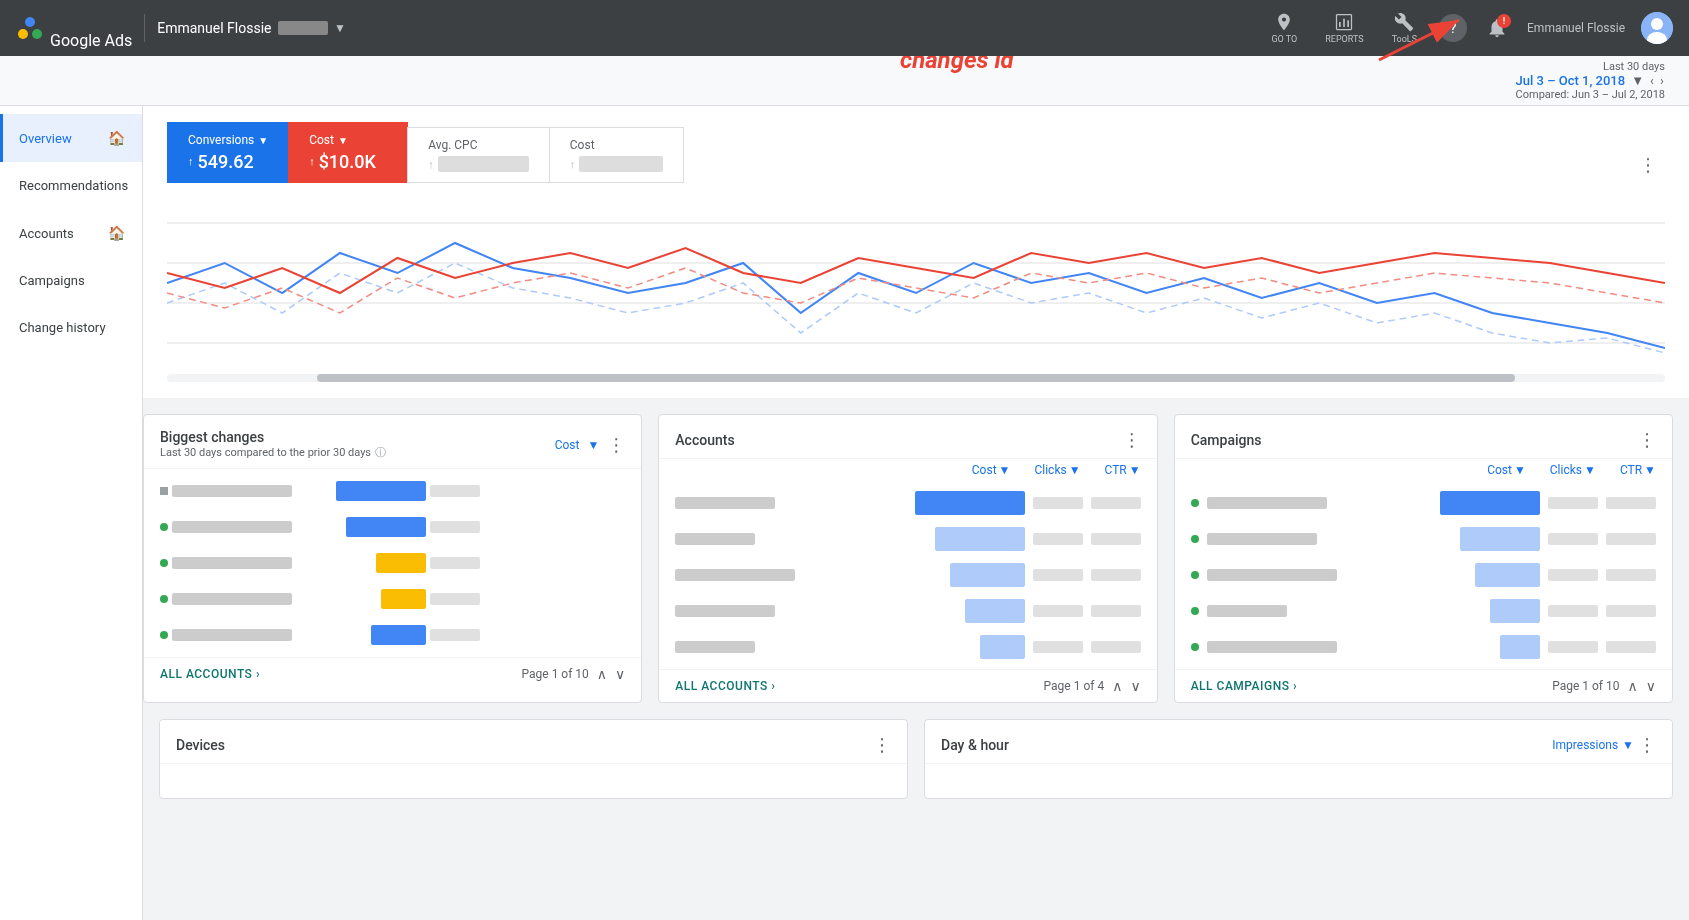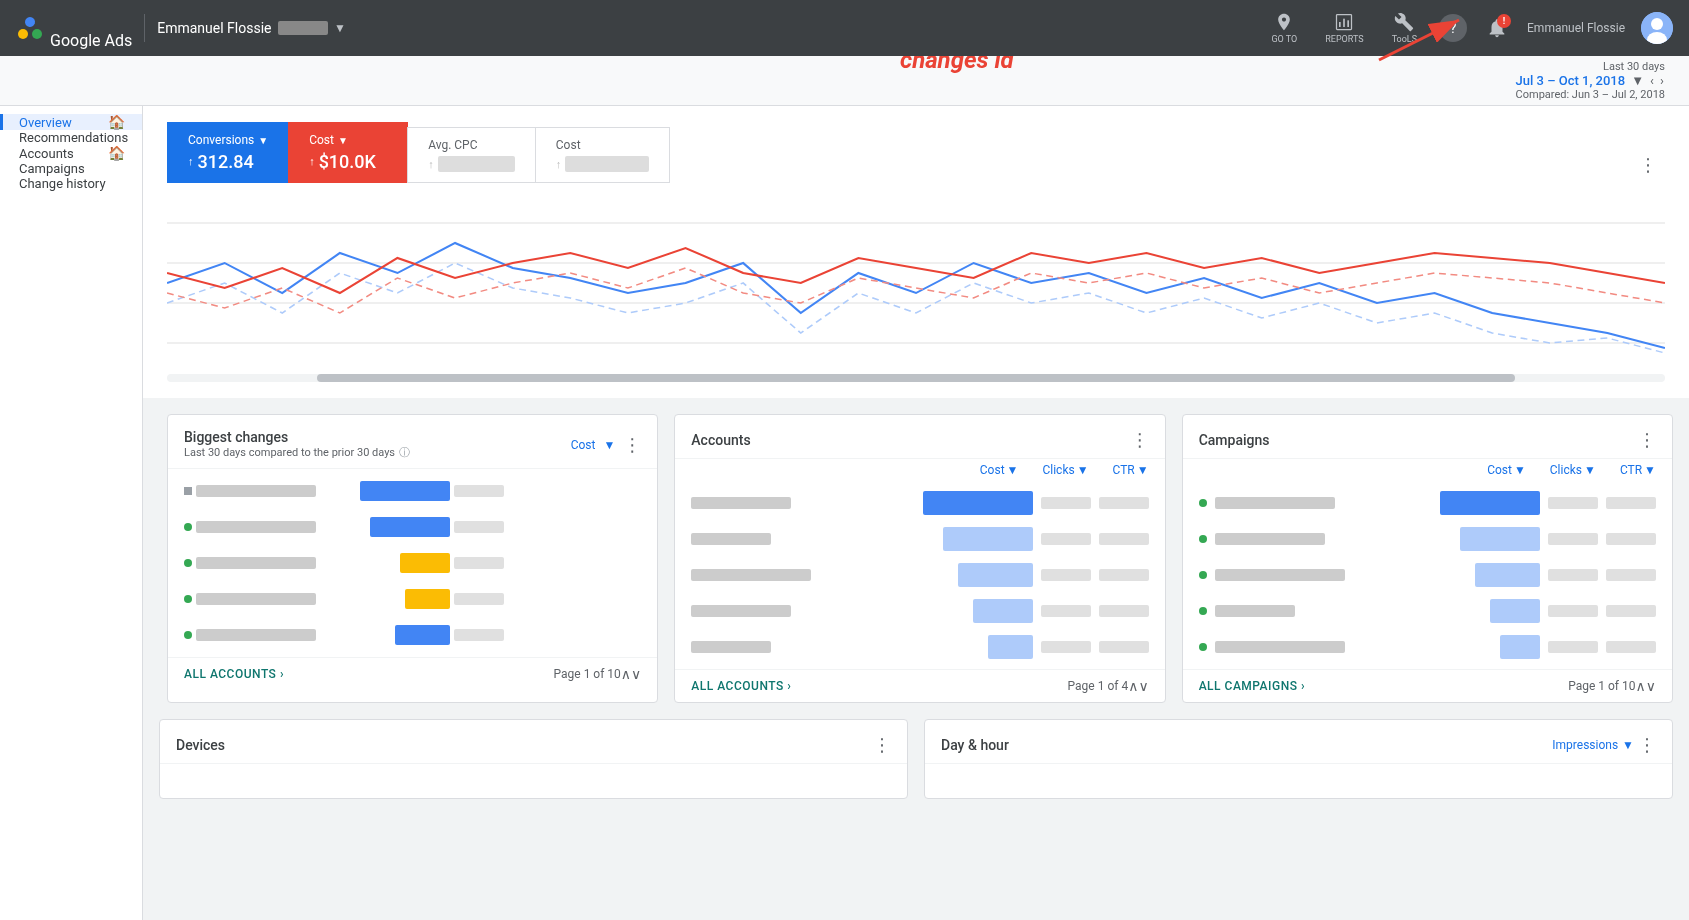--- a/index.html
+++ b/index.html
@@ -144,21 +144,21 @@
       width: 143px;
       background: #fff;
       border-right: 1px solid #dadce0;
       flex-shrink: 0;
       padding-top: 8px;
     }
     .sidebar-item {
       display: flex;
       align-items: center;
       gap: 8px;
-      padding: 0 16px;
+      padding: 16px 16px;
       cursor: pointer;
       color: #3c4043;
       font-size: 13px;
       border-left: 3px solid transparent;
     }
     .sidebar-item.active {
       color: #1a73e8;
       border-left: 3px solid #1a73e8;
       background: #e8f0fe;
     }
@@ -226,21 +226,21 @@
     .chart-svg {
       width: 100%;
       height: 180px;
     }
 
     
     .cards-row {
       display: grid;
       grid-template-columns: 1fr 1fr 1fr;
       gap: 16px;
-      padding: 0 16px 16px 24px;
+      padding: 0 16px 16px 0;
     }
     .card {
       background: #fff;
       border: 1px solid #dadce0;
       border-radius: 4px;
       overflow: hidden;
     }
     .card-header {
       display: flex;
       align-items: center;
@@ -329,20 +329,21 @@
       color: #0f766e;
       font-size: 12px;
       font-weight: 500;
       cursor: pointer;
       text-transform: uppercase;
       letter-spacing: 0.5px;
     }
     .pagination {
       display: flex;
       align-items: center;
+      gap: 8px;
       font-size: 12px;
       color: #5f6368;
     }
     .pagination-btn {
       cursor: pointer;
       font-size: 14px;
     }
 
     
     .cards-row-2 {
@@ -483,40 +484,40 @@
 
     <div style="background:#fff; margin-bottom:16px;">
       <div class="stats-header">
         <div class="stat-card active-blue">
           <div class="stat-label">
             <span>Conversions</span>
             <span style="font-size:10px;">▼</span>
           </div>
           <div style="display:flex;align-items:center;gap:4px;">
             <span style="font-size:11px;">↑</span>
-            <span style="font-size:18px;font-weight:500;">312.84</span>
+            <span style="font-size:18px;font-weight:500;">549.62</span>
           </div>
         </div>
         <div class="stat-card active-red">
           <div class="stat-label">
             <span>Cost</span>
             <span style="font-size:10px;">▼</span>
           </div>
           <div style="display:flex;align-items:center;gap:4px;">
             <span style="font-size:11px;">↑</span>
             <span style="font-size:18px;font-weight:500;">$10.0K</span>
           </div>
         </div>
         <div class="stat-card inactive">
           <div class="stat-label">
             <span style="color:#5f6368;">Avg. CPC</span>
           </div>
           <div style="display:flex;align-items:center;gap:4px;">
             <span style="font-size:11px;color:#bbb;">↑</span>
-            <span style="font-size:14px;background:#ddd;color:transparent;border-radius:2px;padding:0 21px;text-align:center;">$0.06</span>
+            <span style="font-size:14px;background:#ddd;color:transparent;border-radius:2px;padding:0 28px;text-align:center;">$0.06</span>
           </div>
         </div>
         <div class="stat-card inactive">
           <div class="stat-label">
             <span style="color:#5f6368;">Cost</span>
           </div>
           <div style="display:flex;align-items:center;gap:4px;">
             <span style="font-size:11px;color:#bbb;">↑</span>
             <span style="font-size:14px;background:#ddd;color:transparent;border-radius:2px;padding:0 20px;">$10.0K</span>
           </div>

